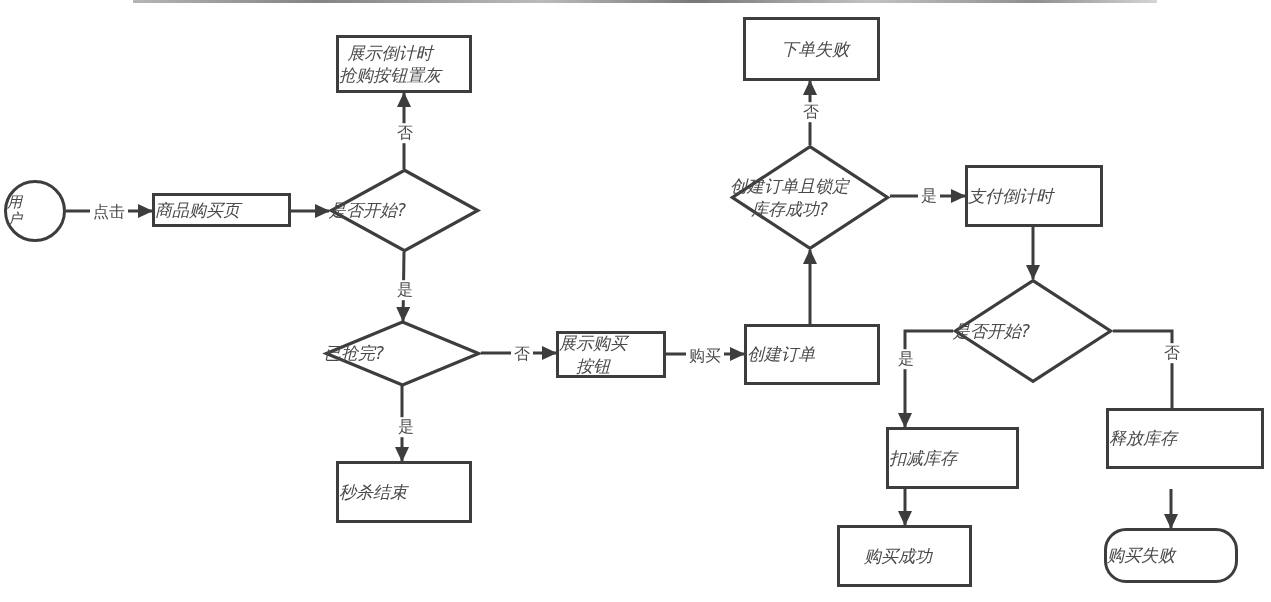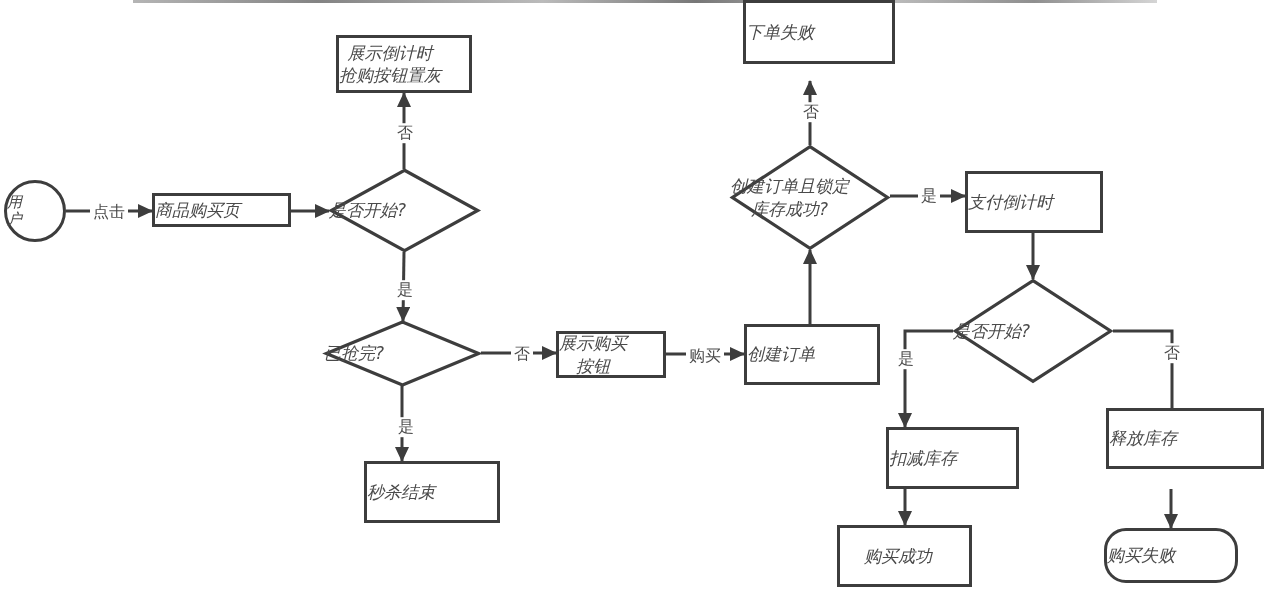--- a/index.html
+++ b/index.html
@@ -146,46 +146,46 @@
     <span class="nlabel">是否开始?</span>
   </div>
 
   <div class="node diamond" style="left: 324px; top: 321px; width: 157px; height: 65px;">
     <svg class="dshape" viewBox="0 0 100 100" preserveAspectRatio="none">
       <polygon points="50,1.5 98.5,50 50,98.5 1.5,50" vector-effect="non-scaling-stroke"></polygon>
     </svg>
     <span class="nlabel">已抢完?</span>
   </div>
 
-  <div class="node rect" style="left: 336px; top: 461px; width: 136px; height: 62px; margin-left: 28px;">
+  <div class="node rect" style="left: 336px; top: 461px; width: 136px; height: 62px;">
     <span class="nlabel">秒杀结束</span>
   </div>
 
   <div class="node rect" style="left: 556px; top: 331px; width: 110px; height: 47px;">
     <span class="nlabel">展示购买
 按钮</span>
   </div>
 
   <div class="node rect" style="left: 744px; top: 324px; width: 136px; height: 61px;">
     <span class="nlabel">创建订单</span>
   </div>
 
   <div class="node diamond" style="left: 730px; top: 145px; width: 160px; height: 105px;">
     <svg class="dshape" viewBox="0 0 100 100" preserveAspectRatio="none">
       <polygon points="50,1.5 98.5,50 50,98.5 1.5,50" vector-effect="non-scaling-stroke"></polygon>
     </svg>
     <span class="nlabel">创建订单且锁定
 库存成功?</span>
   </div>
 
-  <div class="node rect" style="left: 743px; top: 0; width: 152px; height: 64px;">
+  <div class="node rect" style="left: 743px; top: 17px; width: 137px; height: 64px; padding-left: 35px;">
     <span class="nlabel">下单失败</span>
   </div>
 
-  <div class="node rect" style="left: 965px; top: 165px; width: 138px; height: 62px; margin-top: 6px;">
+  <div class="node rect" style="left: 965px; top: 165px; width: 138px; height: 62px;">
     <span class="nlabel">支付倒计时</span>
   </div>
 
   <div class="node diamond" style="left: 953px; top: 279px; width: 160px; height: 104px;">
     <svg class="dshape" viewBox="0 0 100 100" preserveAspectRatio="none">
       <polygon points="50,1.5 98.5,50 50,98.5 1.5,50" vector-effect="non-scaling-stroke"></polygon>
     </svg>
     <span class="nlabel">是否开始?</span>
   </div>
 

